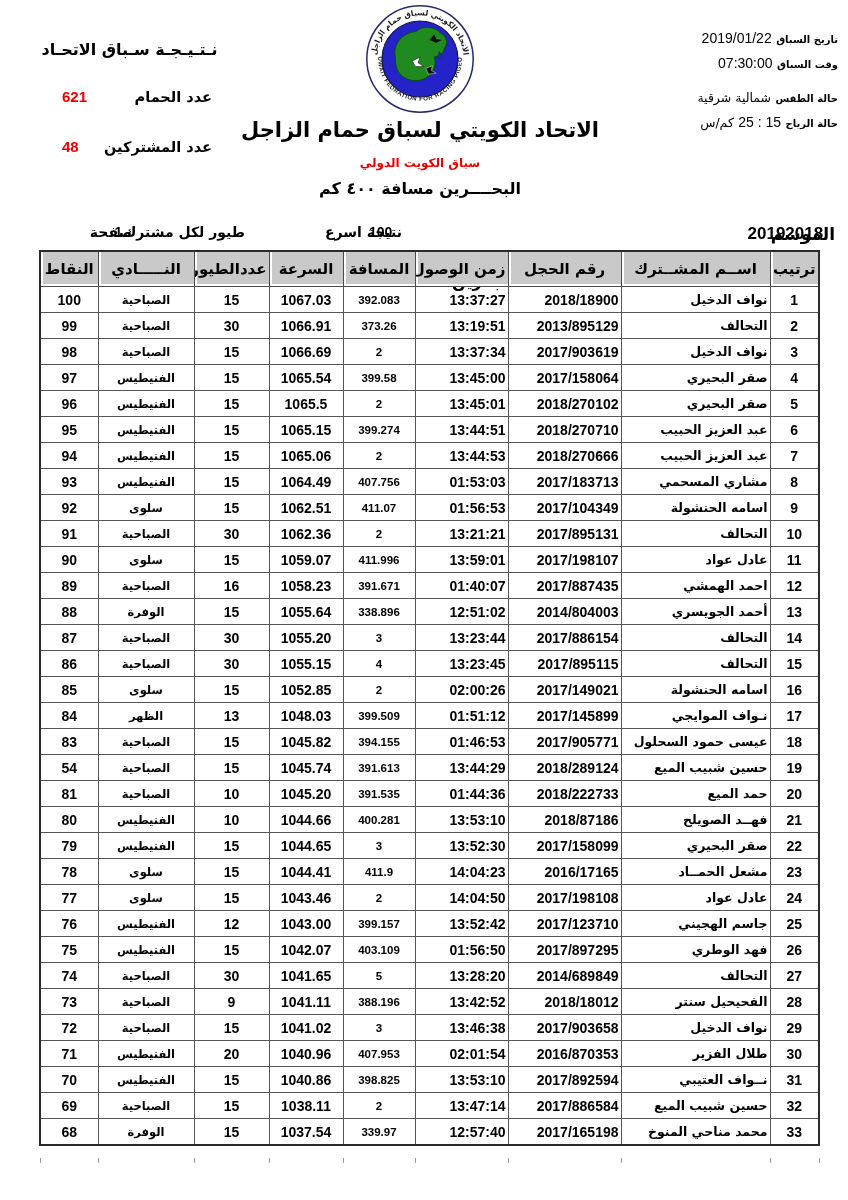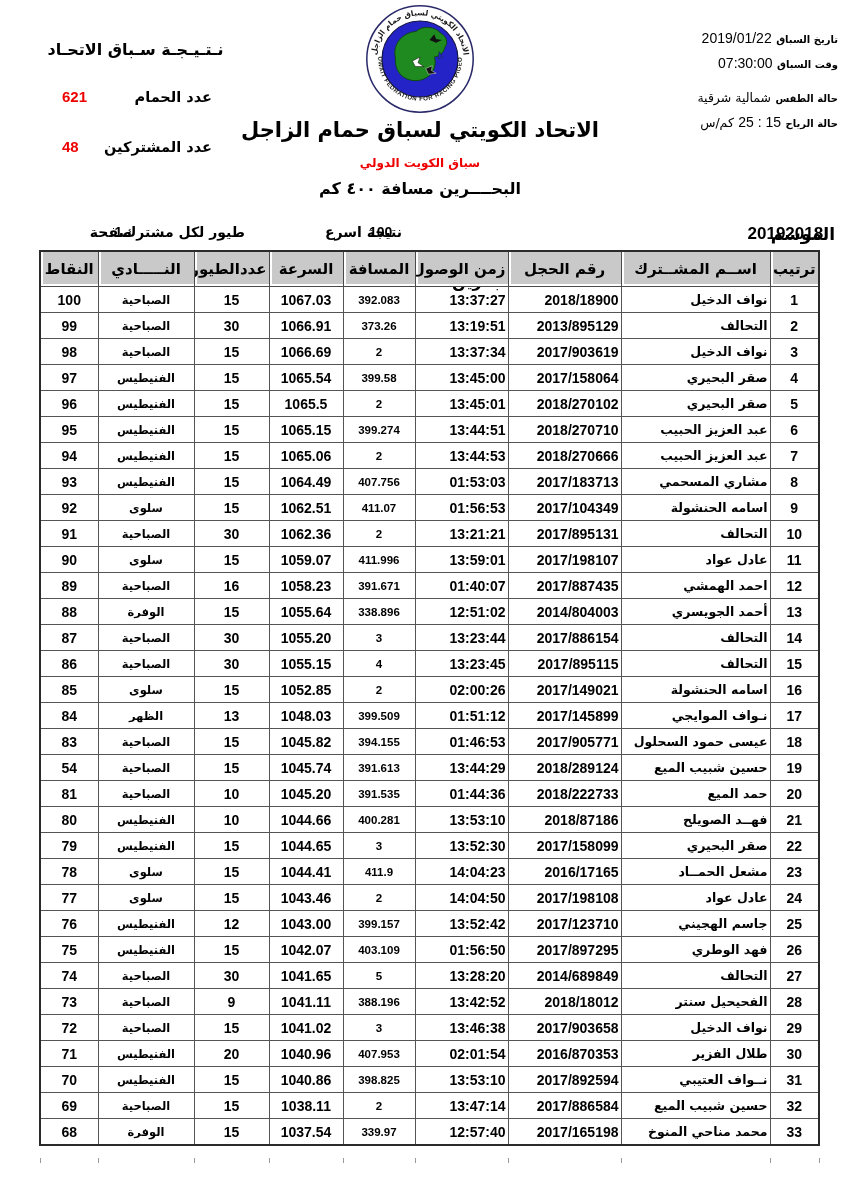--- a/index.html
+++ b/index.html
@@ -13,21 +13,21 @@
   
   .info-right{position:absolute;top:30px;right:10px;text-align:right;}
   .info-line{margin-bottom:9px;font-size:14px;white-space:nowrap;}
   .info-line .lbl{font-weight:bold;font-size:10px;}
   .info-line .val{font-size:14px;}
   .info-line.gap{margin-top:18px;}
   .info-line .val-sm{font-size:12.5px;text-align:center;}
 
   
   .result-title{
-    position:absolute;top:40px;left:38px;width:195px;text-align:center;
+    position:absolute;top:40px;left:32px;width:195px;text-align:center;
     font-weight:bold;font-size:16px;letter-spacing:.5px;white-space:nowrap;
   }
   .count-line{position:absolute;width:150px;left:62px;display:flex;
     flex-direction:row;justify-content:space-between;align-items:center;}
   .count-line .lbl{font-weight:bold;font-size:14.5px;}
   .count-line .cnt{font-size:15px;font-weight:bold;}
   #pigeons-line{top:88px;}
   #participants-line{top:138px;}
 
   

